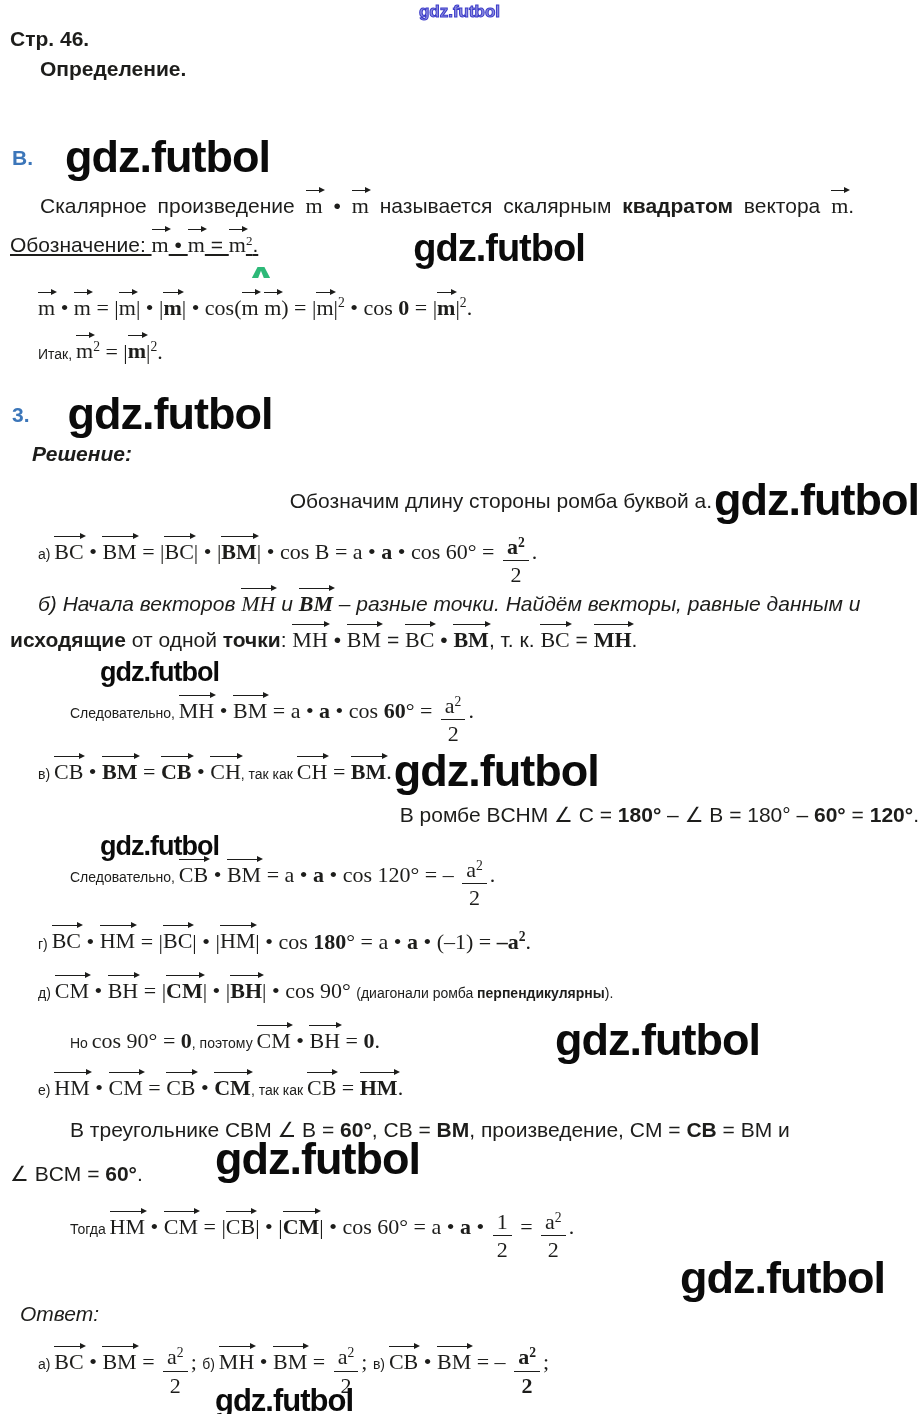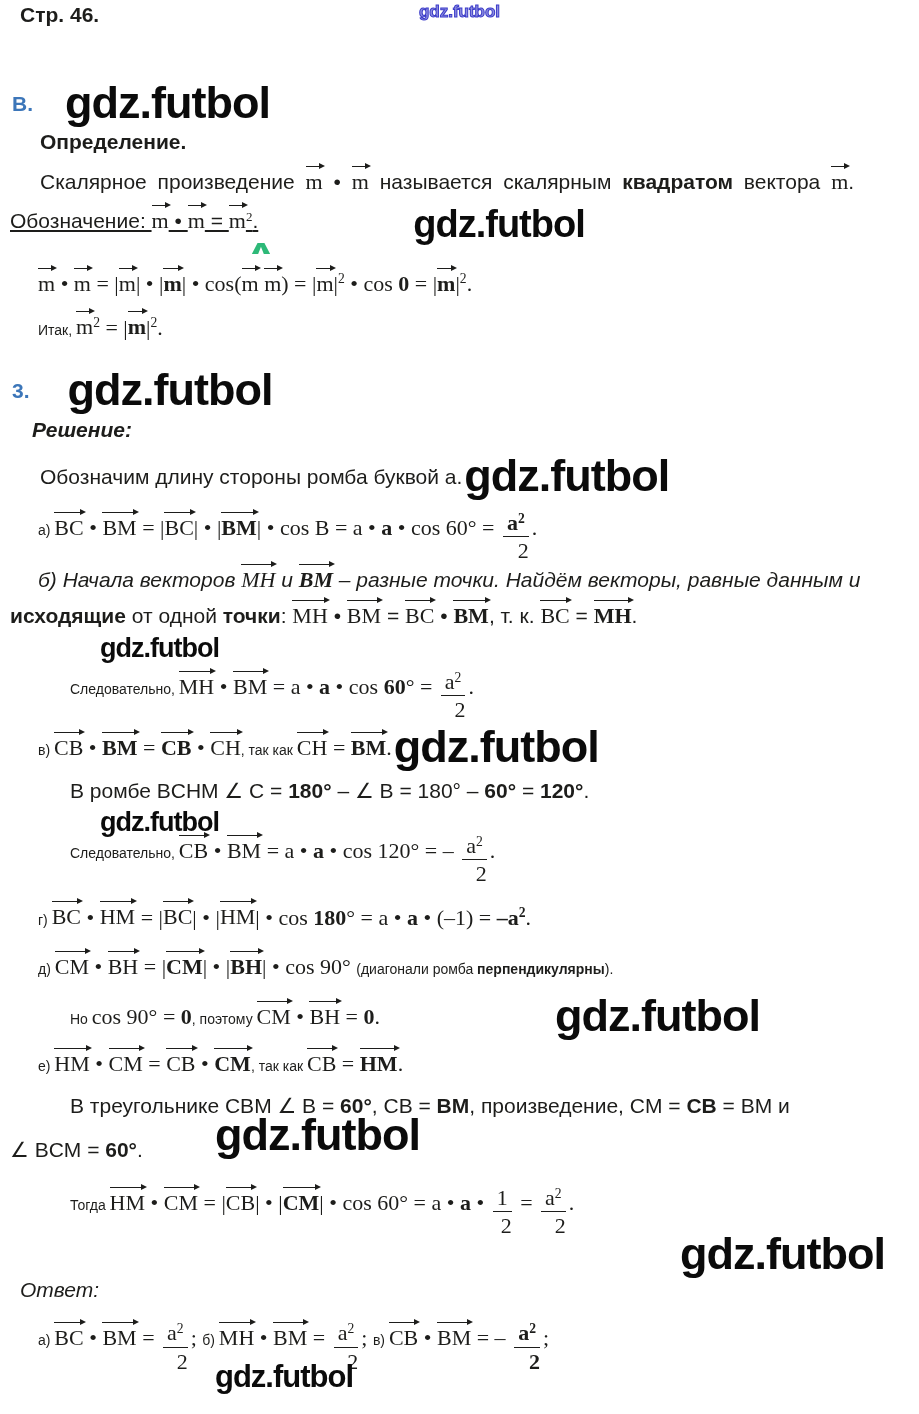--- a/index.html
+++ b/index.html
@@ -18,21 +18,21 @@
   .i{font-style:italic;}
   .blue{color:#3c76b9;}
   .just{word-spacing:5px;}
   .sup{font-size:0.62em;vertical-align:0.55em;letter-spacing:0;}
   
   .vec{position:relative;display:inline-block;line-height:1;font-family:"Liberation Serif","DejaVu Serif",serif;}
   .vec::before{content:"";position:absolute;left:0;right:4px;top:-5px;border-top:1.5px solid currentColor;}
   .vec::after{content:"";position:absolute;right:-2px;top:-8px;width:0;height:0;
     border-top:3.2px solid transparent;border-bottom:3.2px solid transparent;border-left:6.5px solid currentColor;}
   
-  .frac{display:inline-block;text-align:right;vertical-align:-1.05em;line-height:1.05;margin:0 3px;}
+  .frac{display:inline-block;text-align:center;vertical-align:-1.05em;line-height:1.05;margin:0 3px;}
   .frac .fn{display:block;border-bottom:1.5px solid #1d1d1b;padding:2px 4px 2px;}
   .frac .fd{display:block;padding-top:2px;}
   
   .grp{position:relative;display:inline-block;}
   .caret{position:absolute;left:50%;top:-23px;transform:translateX(-50%) scale(2.1,1.1);
     color:#2db978;font-weight:bold;font-size:17px;line-height:1;}
   
   .wm{font-family:"Liberation Sans","DejaVu Sans",sans-serif;font-weight:700;color:#0b0b0b;letter-spacing:-1px;}
   .wm-inline{display:inline-block;line-height:1;vertical-align:-7px;}
   .wm-xl{font-size:45px;}
@@ -42,37 +42,37 @@
   .wm-top{position:absolute;top:2px;left:0;right:0;text-align:center;
     font-size:17px;font-weight:700;letter-spacing:0;
     color:#8d8dde;-webkit-text-stroke:1px #3a3ac9;}
 </style>
 </head>
 <body>
 
 <div class="wm wm-top">gdz.futbol</div>
 
 <div id="doc">
-    <div class="line" style="padding-left: 20px; line-height: 30px;"><span class="b">Стр. 46.</span></div>
+    <div class="line" style="padding-left: 10px; margin-top: 24px; line-height: 30px;"><span class="b">Стр. 46.</span></div>
+    <div class="line" style="padding-left: 40px; line-height: 30px;"><span class="b">Определение.</span></div>
     <div class="line" style="padding-left: 12px; margin-top: 50px; line-height: 46px;"><span class="b blue">В.</span><span class="wm wm-inline wm-xl" style="margin-left: 32px;">gdz.futbol</span></div>
-    <div class="line" style="padding-left: 40px; line-height: 30px;"><span class="b">Определение.</span></div>
     <div class="line just" style="padding-left: 40px; margin-top: 8px; line-height: 34px;"><span>Скалярное произведение </span><span class="vec serif">m</span><span> • </span><span class="vec serif">m</span><span> называется скалярным </span><span class="b">квадратом</span><span> вектора </span><span class="vec serif">m</span><span>.</span></div>
     <div class="line" style="padding-left: 10px; line-height: 36px; text-decoration: underline;"><span>Обозначение: </span><span class="vec serif">m</span><span> • </span><span class="vec serif">m</span><span> = </span><span class="vec serif">m</span><span class="sup serif">2</span><span>.</span><span class="wm wm-inline wm-lg" style="margin-left: 155px;">gdz.futbol</span></div>
     <div class="line math" style="padding-left: 38px; margin-top: 14px; line-height: 44px;"><span class="vec">m</span><span> • </span><span class="vec">m</span><span> = |</span><span class="vec">m</span><span>| • |</span><span class="b vec">m</span><span>| • cos(</span><span class="grp"><span class="caret">∧</span><span class="vec">m</span><span> </span><span class="vec">m</span></span><span>) = |</span><span class="vec">m</span><span>|</span><span class="sup">2</span><span> • cos </span><span class="b">0</span><span> = |</span><span class="b vec">m</span><span>|</span><span class="sup">2</span><span>.</span></div>
     <div class="line math" style="padding-left: 38px; line-height: 34px;"><span class="sans">Итак, </span><span class="vec">m</span><span class="sup">2</span><span> = |</span><span class="b vec">m</span><span>|</span><span class="sup">2</span><span>.</span></div>
     <div class="line" style="padding-left: 12px; margin-top: 21px; line-height: 48px;"><span class="b blue">3.</span><span class="wm wm-inline wm-xl" style="margin-left: 38px;">gdz.futbol</span></div>
     <div class="line" style="padding-left: 32px; line-height: 30px; font-weight: bold;"><span class="i">Решение:</span></div>
-    <div class="line" style="padding-left: 40px; margin-top: 8px; line-height: 46px;"><span>Обозначим длину стороны ромба буквой a.</span><span class="wm wm-inline wm-xl" style="margin-left: 2px;">gdz.futbol</span></div>
+    <div class="line" style="padding-left: 40px; margin-top: 8px; line-height: 46px; text-align: right;"><span>Обозначим длину стороны ромба буквой a.</span><span class="wm wm-inline wm-xl" style="margin-left: 2px;">gdz.futbol</span></div>
     <div class="line math" style="padding-left: 38px; margin-top: 2px; line-height: 52px;"><span class="sans">а) </span><span class="vec">BC</span><span> • </span><span class="vec">BM</span><span> = |</span><span class="vec">BC</span><span>| • |</span><span class="b vec">BM</span><span>| • cos B = a • </span><span class="b">a</span><span> • cos 60° = </span><span class="frac"><span class="fn"><span class="b">a</span><span class="b sup">2</span></span><span class="fd"><span>2</span></span></span><span>.</span></div>
     <div class="line" style="padding-left: 38px; line-height: 36px; font-style: italic;"><span>б) Начала векторов </span><span class="vec serif">MH</span><span> и </span><span class="b vec serif">BM</span><span> – разные точки. Найдём векторы, равные данным и</span></div>
     <div class="line" style="padding-left: 10px; line-height: 36px;"><span class="b">исходящие</span><span> от одной </span><span class="b">точки</span><span>: </span><span class="vec serif">MH</span><span> • </span><span class="vec serif">BM</span><span> = </span><span class="vec serif">BC</span><span> • </span><span class="b vec serif">BM</span><span>, т. к. </span><span class="vec serif">BC</span><span> = </span><span class="b vec serif">MH</span><span>.</span></div>
     <div class="line" style="padding-left: 100px; line-height: 28px;"><span class="wm wm-inline wm-md">gdz.futbol</span></div>
     <div class="line math" style="padding-left: 70px; line-height: 50px;"><span class="sans">Следовательно, </span><span class="vec">MH</span><span> • </span><span class="vec">BM</span><span> = a • </span><span class="b">a</span><span> • cos </span><span class="b">60</span><span>° = </span><span class="frac"><span class="fn"><span>a</span><span class="sup">2</span></span><span class="fd"><span>2</span></span></span><span>.</span></div>
     <div class="line math" style="padding-left: 38px; margin-top: 2px; line-height: 48px;"><span class="sans">в) </span><span class="vec">CB</span><span> • </span><span class="b vec">BM</span><span> = </span><span class="b vec">CB</span><span> • </span><span class="vec">CH</span><span class="sans">, так как </span><span class="vec">CH</span><span> = </span><span class="b vec">BM</span><span>.</span><span class="wm wm-inline wm-xl" style="margin-left: 2px;">gdz.futbol</span></div>
-    <div class="line" style="padding-left: 70px; line-height: 34px;"><span>В ромбе BCHM ∠ C = </span><span class="b">180°</span><span> – ∠ B = 180° – </span><span class="b">60°</span><span> = </span><span class="b">120°</span><span>.</span></div>
+    <div class="line" style="padding-left: 54px; line-height: 34px; text-align: right;"><span>В ромбе BCHM ∠ C = </span><span class="b">180°</span><span> – ∠ B = 180° – </span><span class="b">60°</span><span> = </span><span class="b">120°</span><span>.</span></div>
     <div class="line" style="padding-left: 100px; margin-bottom: -10px; line-height: 28px;"><span class="wm wm-inline wm-md">gdz.futbol</span></div>
     <div class="line math" style="padding-left: 70px; line-height: 50px;"><span class="sans">Следовательно, </span><span class="vec">CB</span><span> • </span><span class="vec">BM</span><span> = a • </span><span class="b">a</span><span> • cos 120° = – </span><span class="frac"><span class="fn"><span>a</span><span class="sup">2</span></span><span class="fd"><span>2</span></span></span><span>.</span></div>
     <div class="line math" style="padding-left: 38px; margin-top: 6px; line-height: 44px;"><span class="sans">г) </span><span class="vec">BC</span><span> • </span><span class="vec">HM</span><span> = |</span><span class="vec">BC</span><span>| • |</span><span class="vec">HM</span><span>| • cos </span><span class="b">180</span><span>° = a • </span><span class="b">a</span><span> • (–1) = </span><span class="b">–a</span><span class="b sup">2</span><span>.</span></div>
     <div class="line math" style="padding-left: 38px; margin-top: 4px; line-height: 44px;"><span class="sans">д) </span><span class="vec">CM</span><span> • </span><span class="vec">BH</span><span> = |</span><span class="b vec">CM</span><span>| • |</span><span class="b vec">BH</span><span>| • cos 90° </span><span class="sans">(диагонали ромба </span><span class="b sans">перпендикулярны</span><span class="sans">).</span></div>
     <div class="line math" style="padding-left: 70px; margin-top: 2px; line-height: 46px;"><span class="sans">Но </span><span>cos 90° = </span><span class="b">0</span><span class="sans">, поэтому </span><span class="vec">CM</span><span> • </span><span class="vec">BH</span><span> = </span><span class="b">0</span><span>.</span><span class="wm wm-inline wm-xl" style="margin-left: 175px;">gdz.futbol</span></div>
     <div class="line math" style="padding-left: 38px; margin-top: 2px; line-height: 40px;"><span class="sans">е) </span><span class="vec">HM</span><span> • </span><span class="vec">CM</span><span> = </span><span class="vec">CB</span><span> • </span><span class="b vec">CM</span><span class="sans">, так как </span><span class="vec">CB</span><span> = </span><span class="b vec">HM</span><span>.</span></div>
     <div class="line" style="padding-left: 70px; margin-top: 2px; line-height: 36px;"><span>В треугольнике CBM ∠ B = </span><span class="b">60°</span><span>, CB = </span><span class="b">BM</span><span>, произведение, CM = </span><span class="b">CB</span><span> = BM и</span></div>
     <div class="line" style="padding-left: 215px; margin-top: -12px; margin-bottom: -26px; line-height: 46px;"><span class="wm wm-inline wm-xl">gdz.futbol</span></div>
     <div class="line" style="padding-left: 10px; line-height: 34px;"><span>∠ BCM = </span><span class="b">60°</span><span>.</span></div>
     <div class="line math" style="padding-left: 70px; margin-top: 8px; line-height: 56px;"><span class="sans">Тогда </span><span class="vec">HM</span><span> • </span><span class="vec">CM</span><span> = |</span><span class="vec">CB</span><span>| • |</span><span class="b vec">CM</span><span>| • cos 60° = a • </span><span class="b">a</span><span> • </span><span class="frac"><span class="fn"><span>1</span></span><span class="fd"><span>2</span></span></span><span> = </span><span class="frac"><span class="fn"><span>a</span><span class="sup">2</span></span><span class="fd"><span>2</span></span></span><span>.</span></div>

